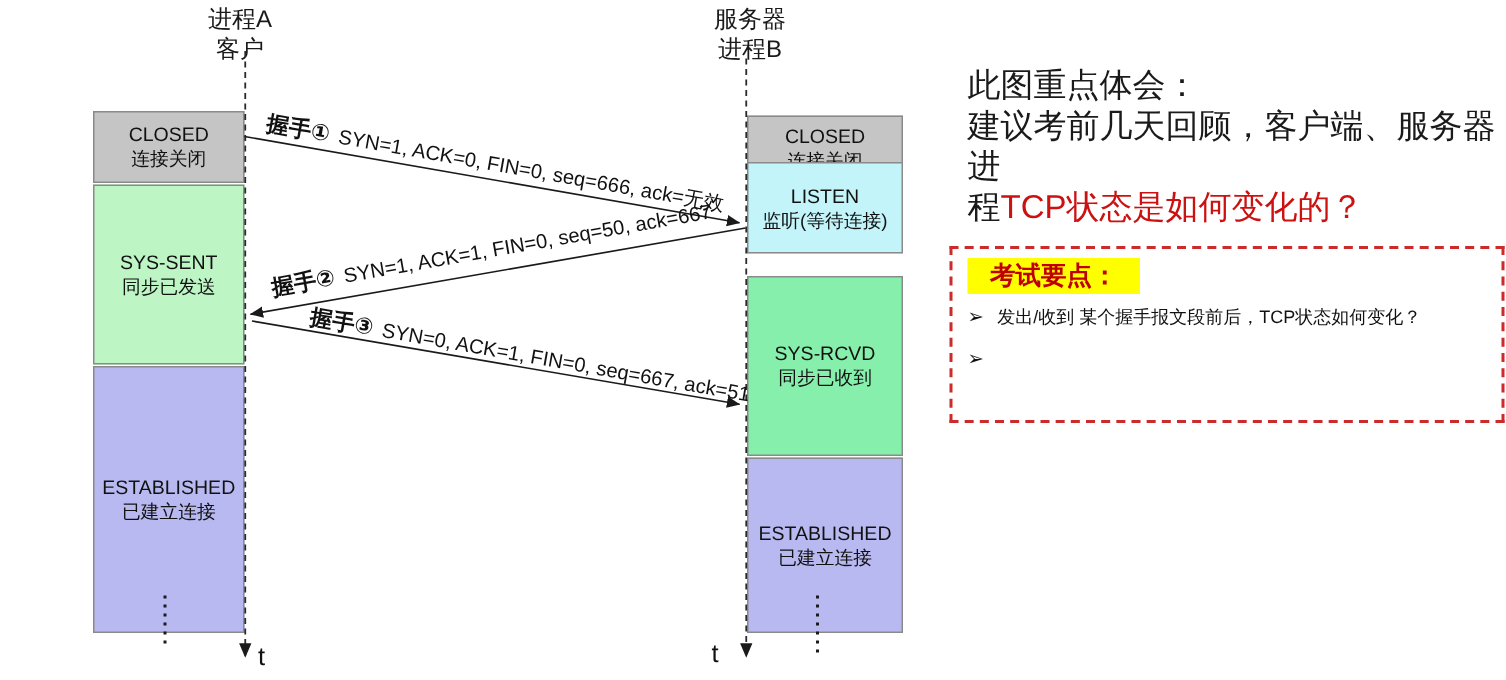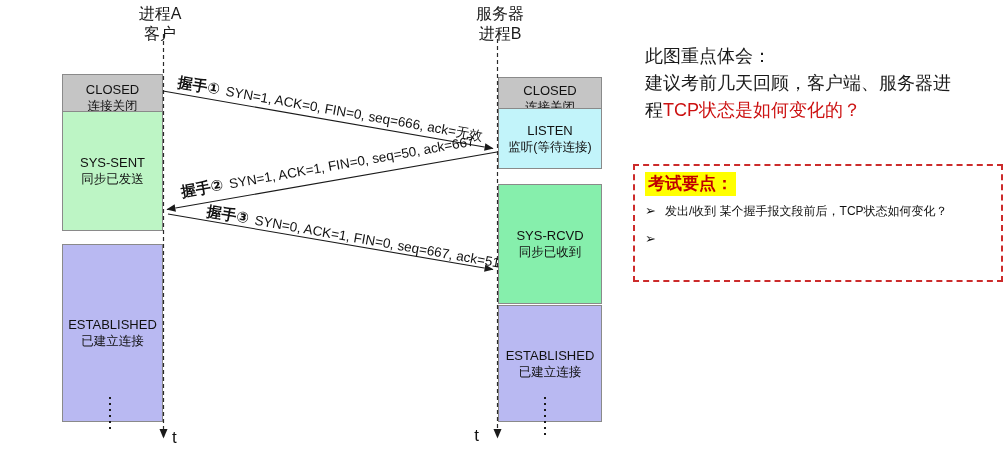--- a/index.html
+++ b/index.html
@@ -12,26 +12,26 @@
          align-items:center;justify-content:center;text-align:center;box-sizing:border-box;margin-top:32px;}
   .sname{font-size:13px;line-height:17px;color:#111;}
   .sdesc{font-size:12.5px;line-height:17px;color:#111;}
   svg.overlay{position:absolute;left:0;top:0;pointer-events:none;}
   .tl{stroke:#2a2a2a;stroke-width:1.2;stroke-dasharray:4 3;fill:none;}
   .aline{stroke:#1a1a1a;stroke-width:1.1;fill:none;}
   .dots{stroke:#1a1a1a;stroke-width:2;stroke-dasharray:2 4;fill:none;}
   .alabel{font-family:"Liberation Sans","DejaVu Sans",sans-serif;font-size:13.5px;fill:#111;}
   .aprefix{font-size:15px;font-weight:bold;}
   .tlabel{font-family:"Liberation Sans","DejaVu Sans",sans-serif;font-size:17px;fill:#111;}
-  .emphasis{position:absolute;left:645px;top:43px;font-size:18px;line-height:27px;color:#1a1a1a;}
+  .emphasis{position:absolute;left:645px;top:43px;font-size:22px;line-height:27px;color:#1a1a1a;}
   .red{color:#cc1111;}
   .exam-box{position:absolute;left:633px;top:164px;width:346px;min-height:100px;
             border:2px dashed #cc2b2b;padding:6px 10px 8px 10px;background:#fff;}
   .exam-title{display:inline-block;background:#ffff00;color:#c00000;font-weight:bold;
-              font-size:17px;line-height:22px;padding:1px 3px;}
+              font-size:17px;line-height:22px;padding:1px 15px;}
   .bullet{display:flex;gap:9px;margin-top:3px;}
   .bmark{font-size:13px;line-height:24px;color:#111;flex:0 0 auto;}
   .btext{font-size:12px;line-height:25px;color:#111;max-width:292px;}
 </style>
 </head>
 <body>
 
 <div class="stage">
 
   <div class="col-header" style="left:112px;top:4px;">
@@ -40,21 +40,21 @@
   </div>
   <div class="col-header" style="left:452px;top:4px;">
     <div>服务器</div>
     <div>进程B</div>
   </div>
 
   <div class="state" style="left: 62px; top: 42px; width: 101px; height: 48px; background-color: rgb(197, 197, 197);">
     <div class="sname">CLOSED</div>
     <div class="sdesc">连接关闭</div>
   </div>
-  <div class="state" style="left: 62px; top: 79px; width: 101px; height: 120px; background-color: rgb(189, 245, 197);">
+  <div class="state" style="left: 62px; top: 91px; width: 101px; height: 120px; background-color: rgb(189, 245, 197);">
     <div class="sname">SYS-SENT</div>
     <div class="sdesc">同步已发送</div>
   </div>
   <div class="state" style="left: 62px; top: 212px; width: 101px; height: 178px; background-color: rgb(185, 185, 242);">
     <div class="sname">ESTABLISHED</div>
     <div class="sdesc">已建立连接</div>
   </div>
 
   <div class="state" style="left: 498px; top: 45px; width: 104px; height: 43px; background-color: rgb(197, 197, 197);">
     <div class="sname">CLOSED</div>

